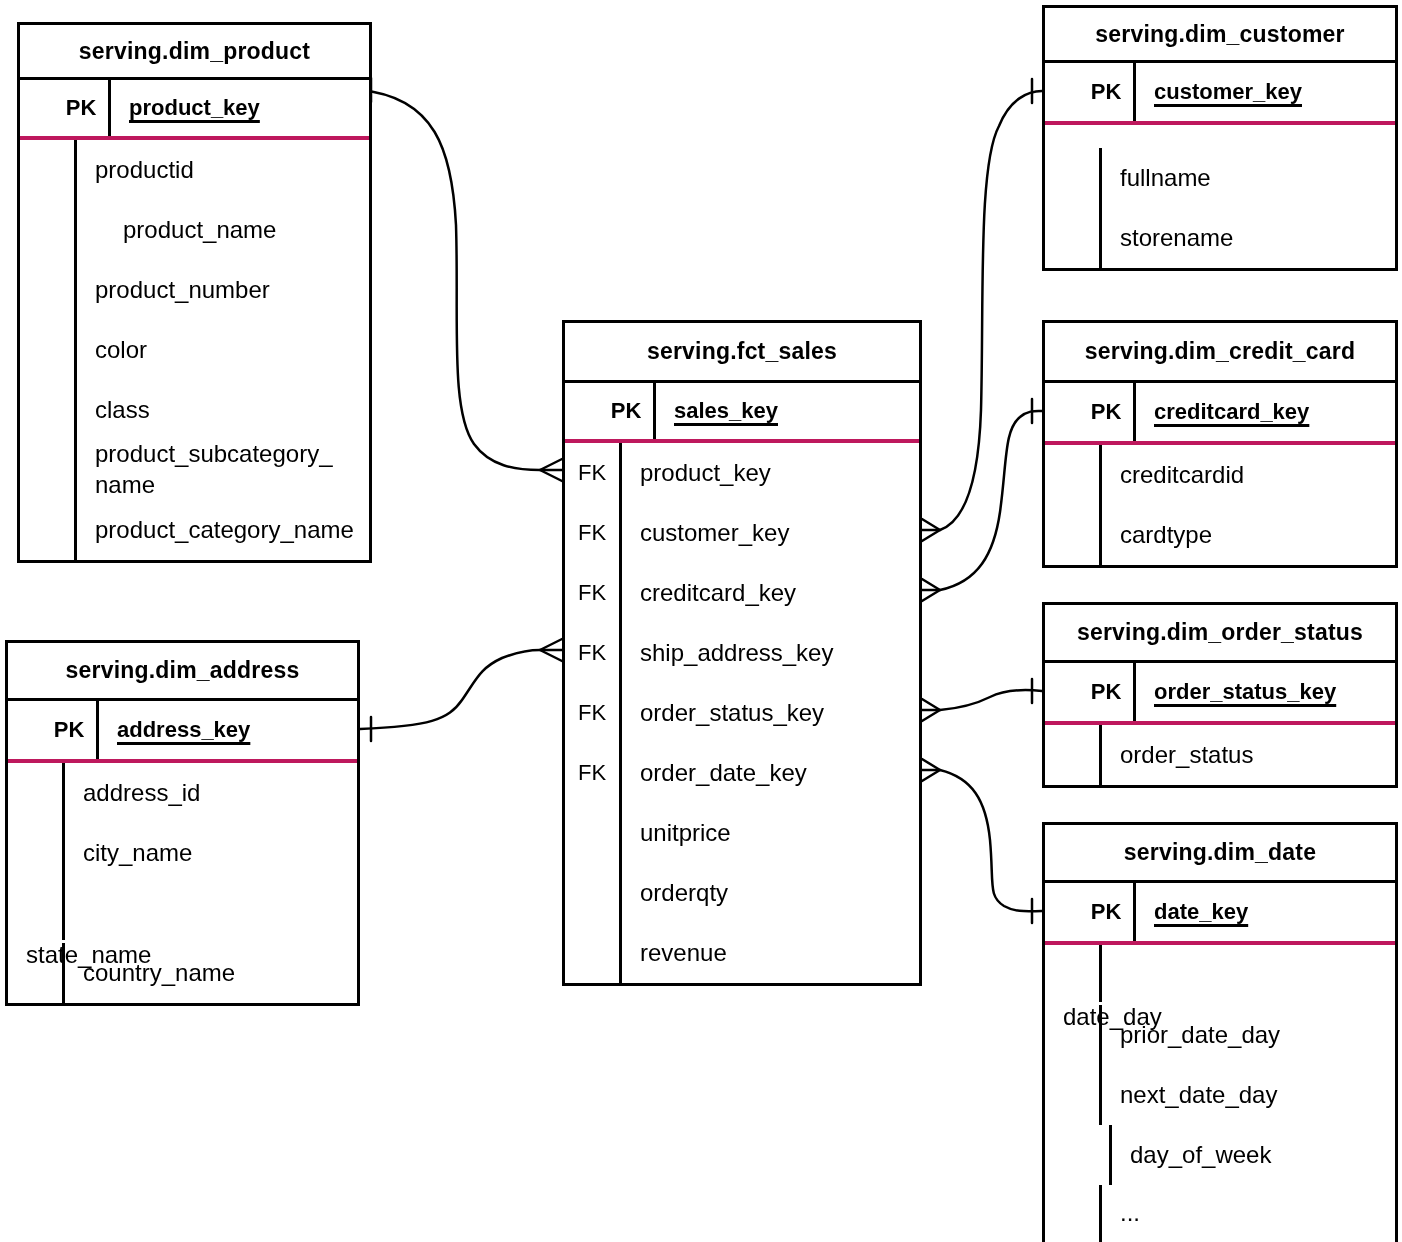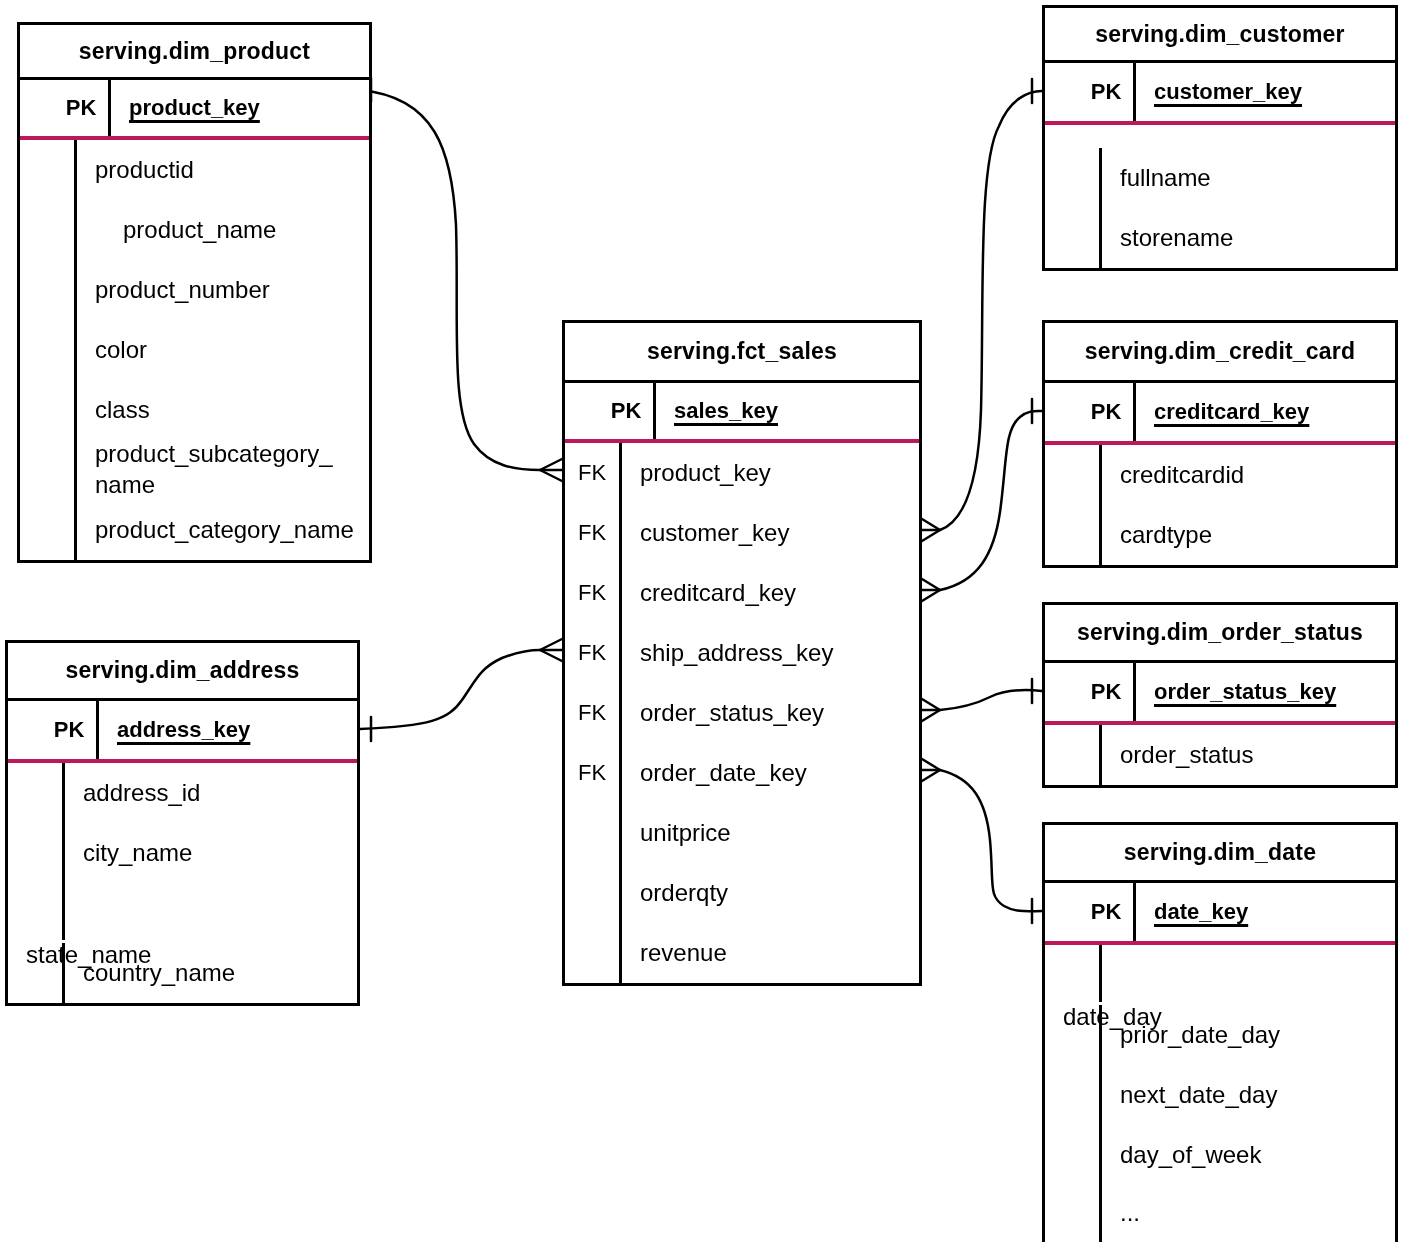--- a/index.html
+++ b/index.html
@@ -234,21 +234,21 @@
     <div class="fieldcell">date_day</div>
   </div>
   <div class="t-row" style="height:60px;">
     <div class="keycell"></div>
     <div class="fieldcell">prior_date_day</div>
   </div>
   <div class="t-row" style="height:60px;">
     <div class="keycell"></div>
     <div class="fieldcell">next_date_day</div>
   </div>
-  <div class="t-row" style="height:60px;">
+  <div class="t-row" style="height:60px;padding-left:10px;">
     <div class="keycell"></div>
     <div class="fieldcell">day_of_week</div>
   </div>
   <div class="t-row" style="height:57px;">
     <div class="keycell"></div>
     <div class="fieldcell">...</div>
   </div>
 </div>
 
 <div class="erd-table" style="left:5px; top:640px; width:355px;">

